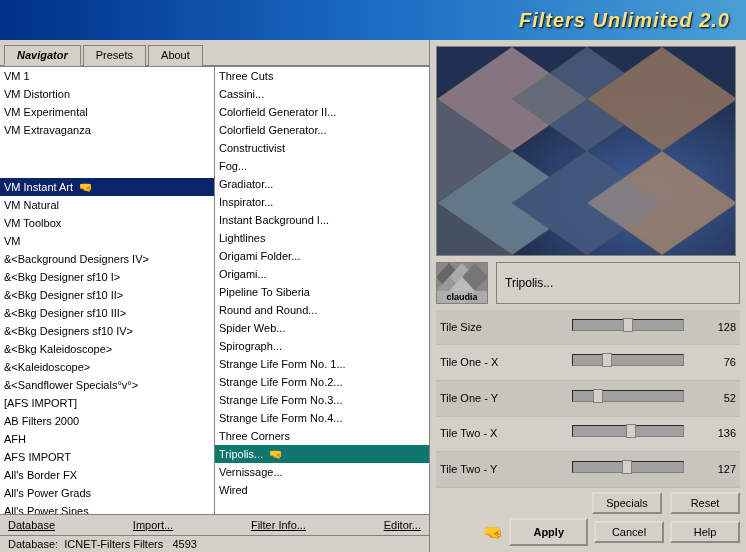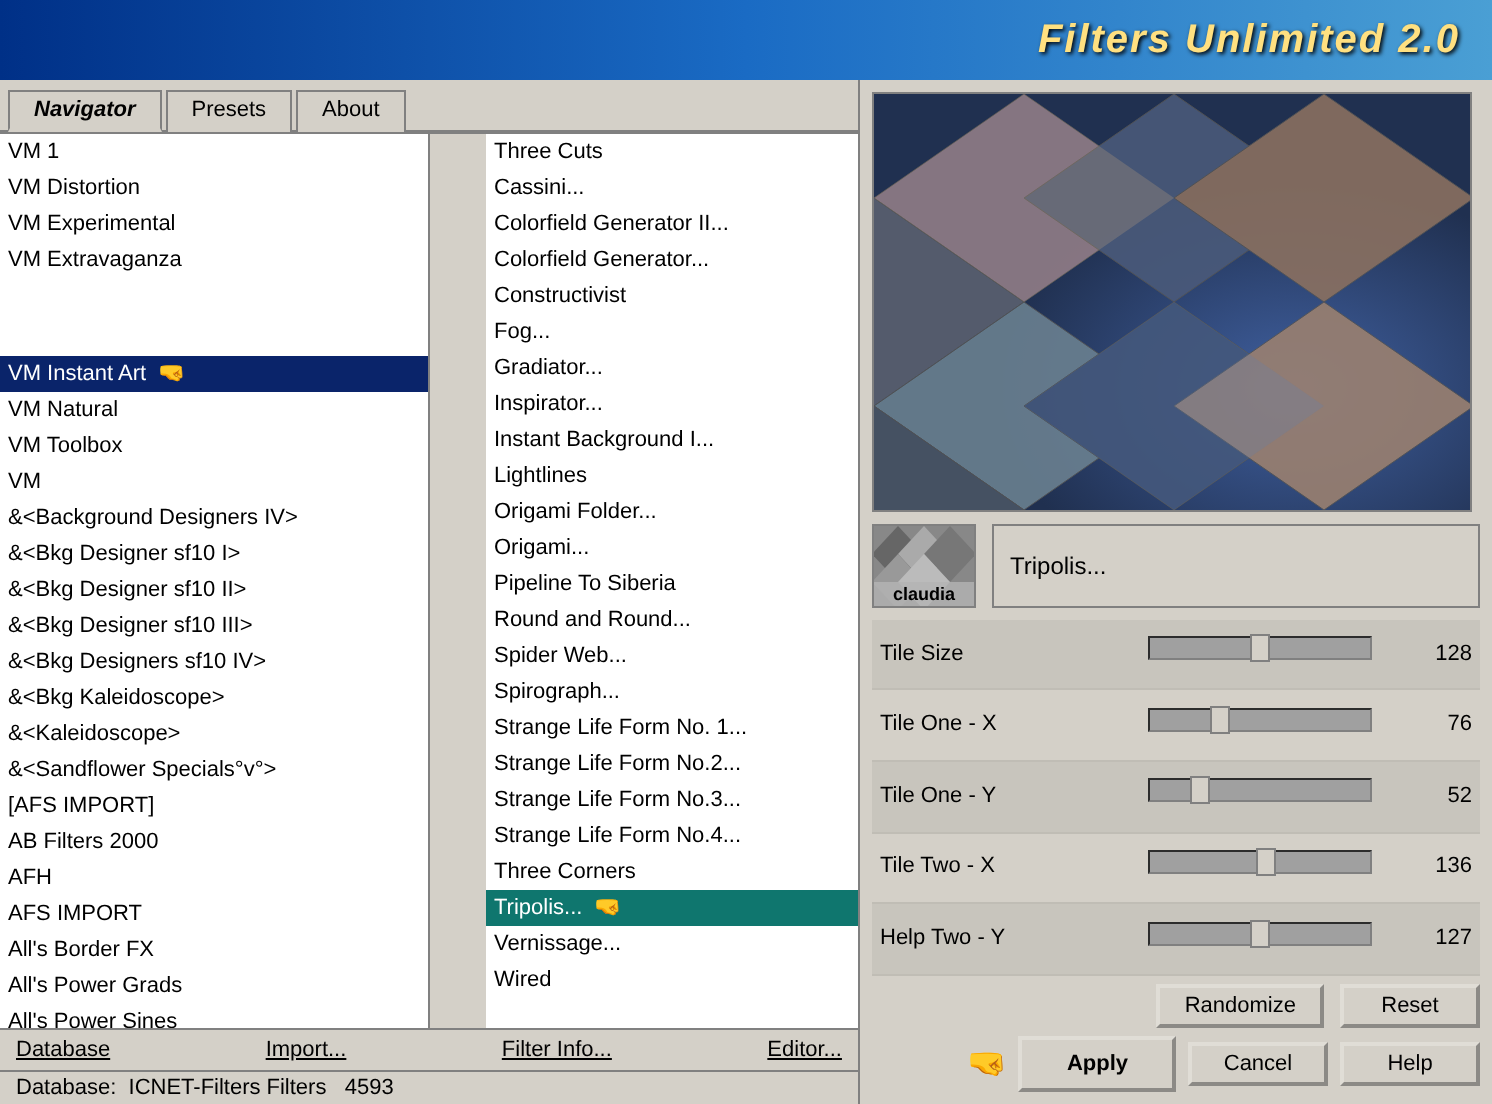--- a/index.html
+++ b/index.html
@@ -267,21 +267,20 @@
 
     .category-list {
       width: 215px;
       min-width: 215px;
     }
 
     .two-col {
       display: flex;
       flex: 1;
       overflow: hidden;
-      gap: 28px;
     }
 
     
     .preview-svg {
       width: 300px;
       height: 210px;
     }
   </style>
 </head>
 <body>
@@ -453,31 +452,31 @@
       <td>52</td>
     </tr>
           <tr>
       <td>Tile Two - X</td>
       <td class="slider-cell">
         <input type="range" class="param-slider" min="0" max="255" value="136" style="">
       </td>
       <td>136</td>
     </tr>
           <tr>
-      <td>Help Two - Y</td>
+      <td>Tile Two - Y</td>
       <td class="slider-cell">
         <input type="range" class="param-slider" min="0" max="255" value="127" style="">
       </td>
       <td>127</td>
     </tr>
         </tbody>
     </table>
 
     <div class="right-bottom">
-      <button class="btn">Randomize</button>
+      <button class="btn">Specials</button>
       <button class="btn">Reset</button>
     </div>
 
     <div style="display:flex;justify-content:flex-end;gap:6px;margin-top:4px;align-items:center;">
       <span style="font-size:16px;">🤜</span>
       <button class="btn btn-primary" style="padding:6px 22px;">Apply</button>
       <button class="btn">Cancel</button>
       <button class="btn">Help</button>
     </div>
 

